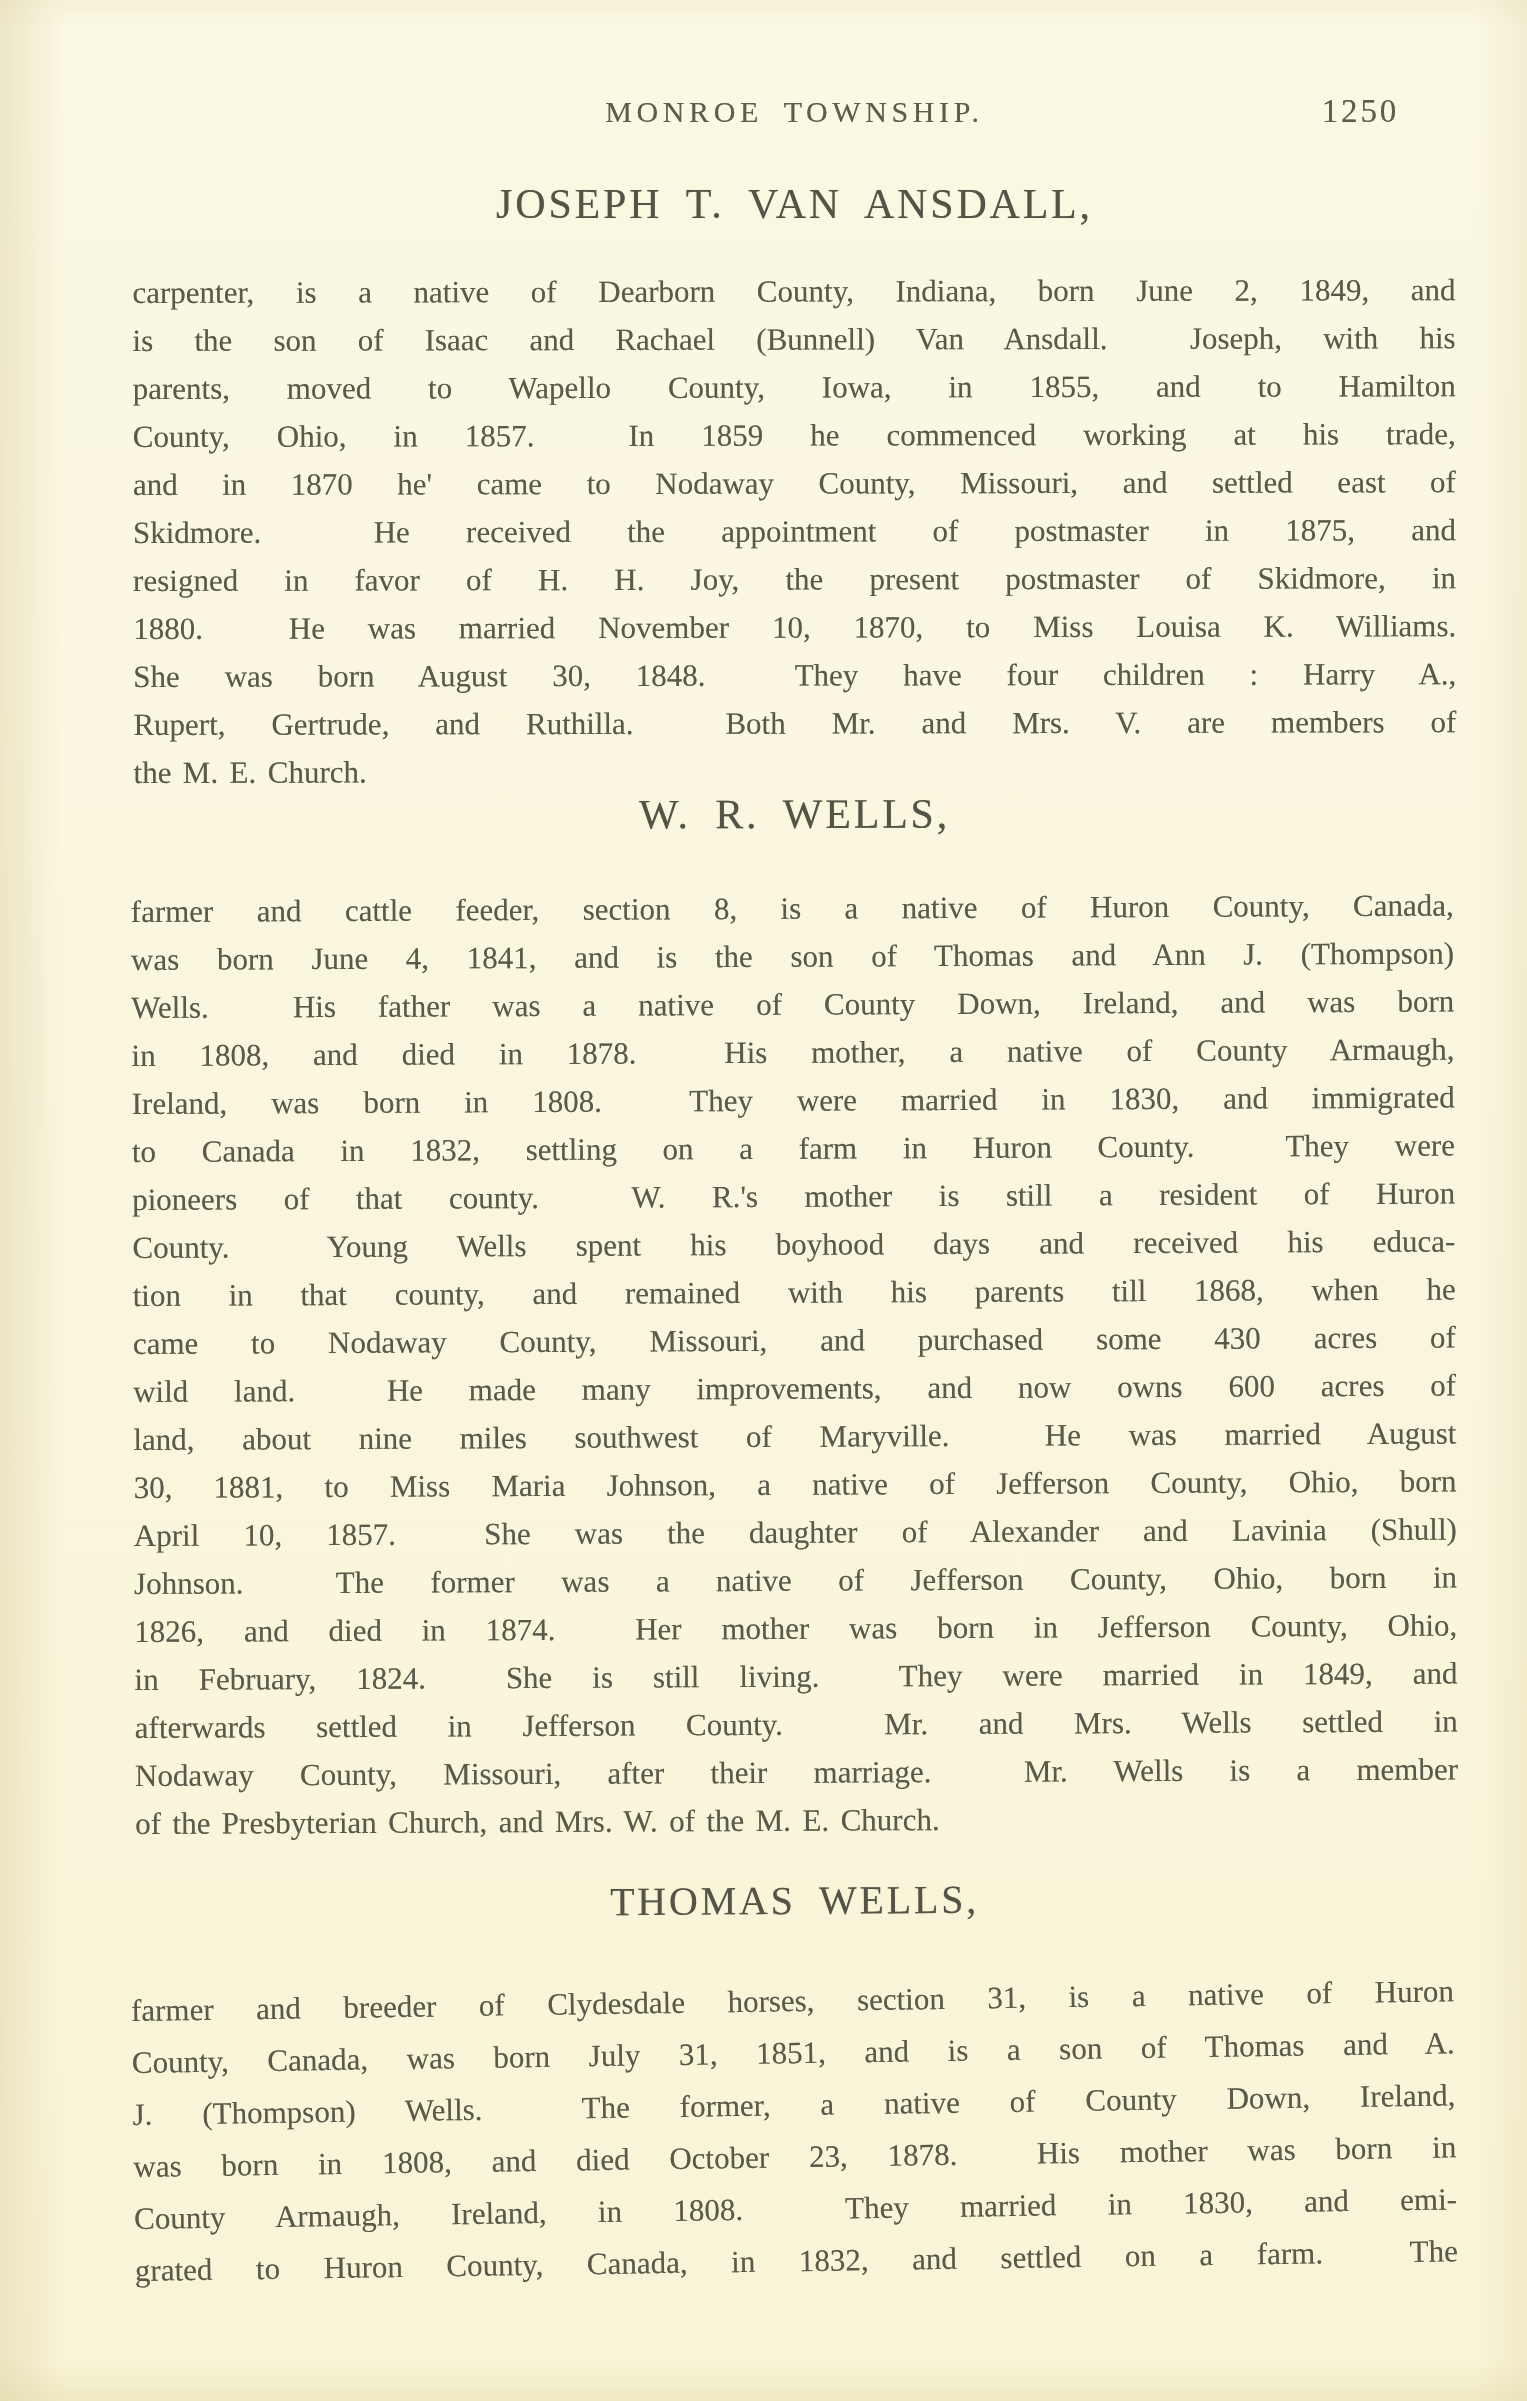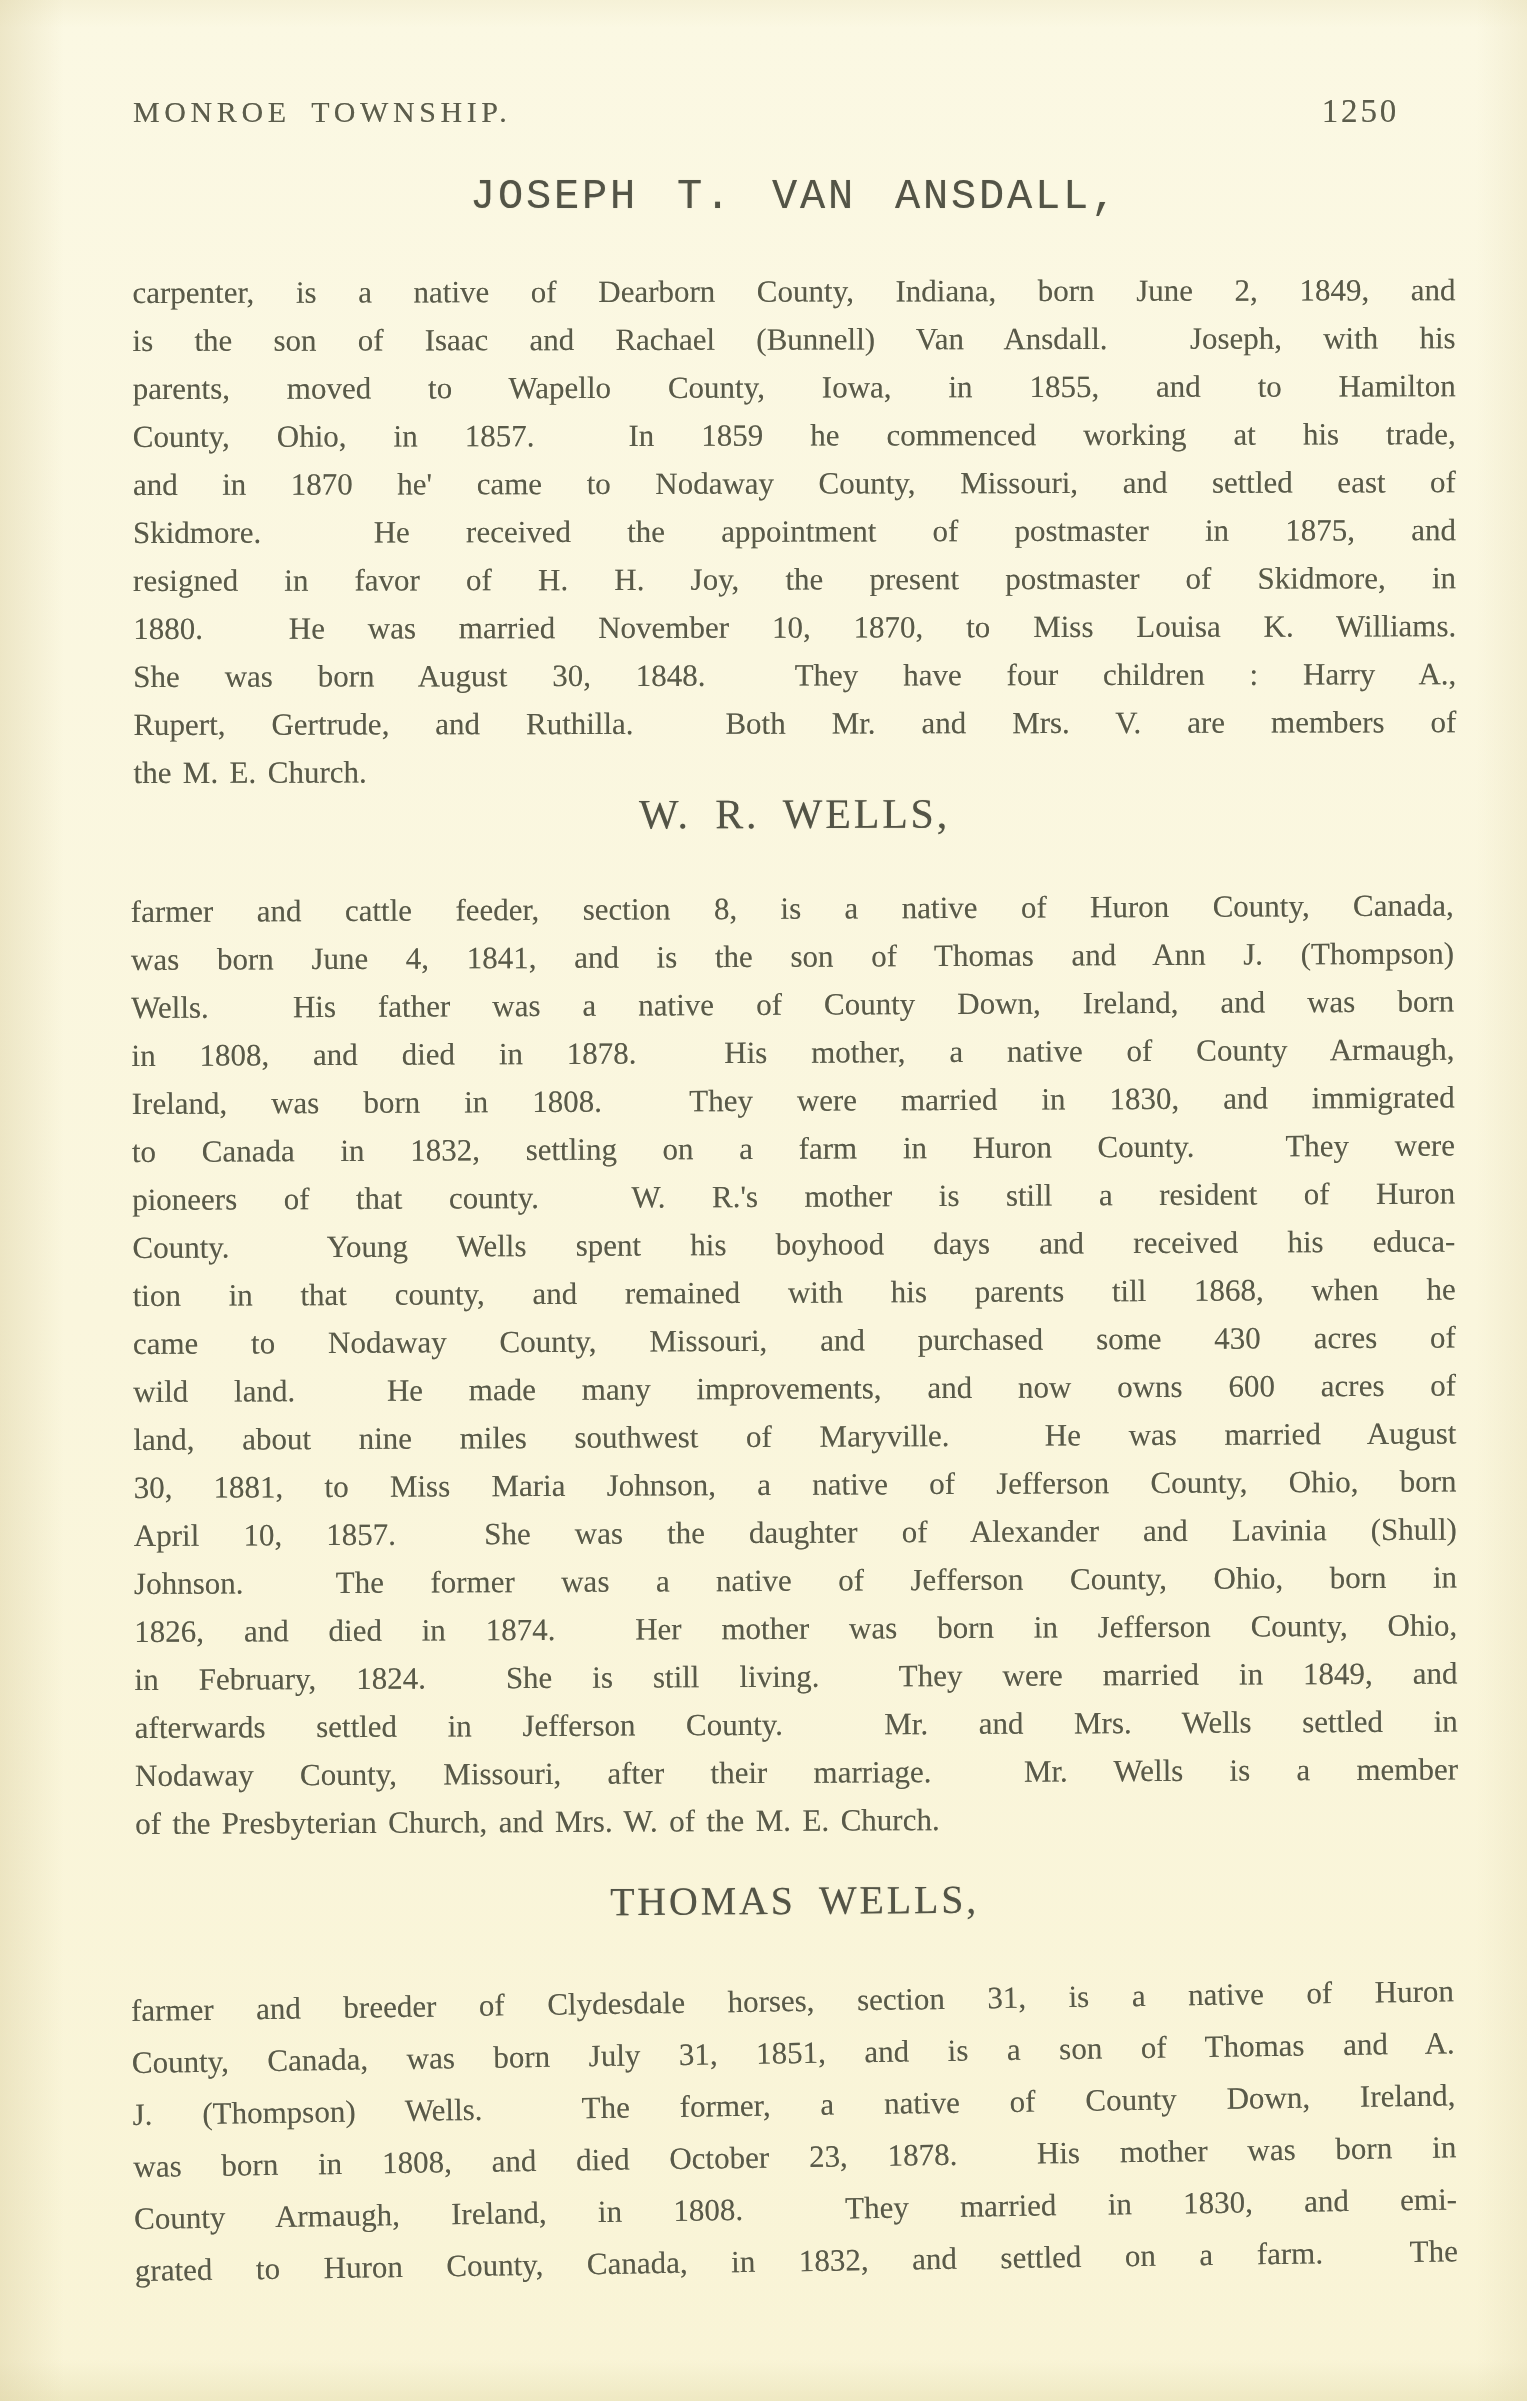--- a/index.html
+++ b/index.html
@@ -31,20 +31,21 @@
   
   .running-header {
     position: absolute;
     top: 95px;
     left: 0;
     width: 100%;
     height: 37px;
   }
   .rh-title {
     display: block;
+    text-align: center;
     font-size: 30px;
     letter-spacing: 4.6px;
     word-spacing: 9.2px;
     color: #5c5d4c;
     text-shadow: 0 0 0.6px rgba(90, 91, 74, 0.55);
   }
   .rh-num {
     position: absolute;
     right: 57px;
     top: -1.8px;
@@ -60,21 +61,21 @@
     width: 100%;
     text-align: center;
     font-size: 42px;
     font-weight: normal;
     letter-spacing: 2.8px;
     word-spacing: 11px;
     color: #535446;
     text-shadow: 0 0 0.7px rgba(83, 84, 70, 0.5);
     margin: 0;
   }
-  .h1 { top: 173px; font-family: Liberation Mono, monospace; }
+  .h1 { top: 180px; }
   .h2 { top: 790px;  transform: rotate(-0.15deg); }
   .h3 { top: 1877px; transform: rotate(-0.35deg); font-size: 40px; }
   
   .para {
     position: absolute;
     left: 0;
     width: 1323px;
     font-size: 31px;
     color: #595a49;
     text-shadow: 0 0 0.6px rgba(89, 90, 73, 0.5);

